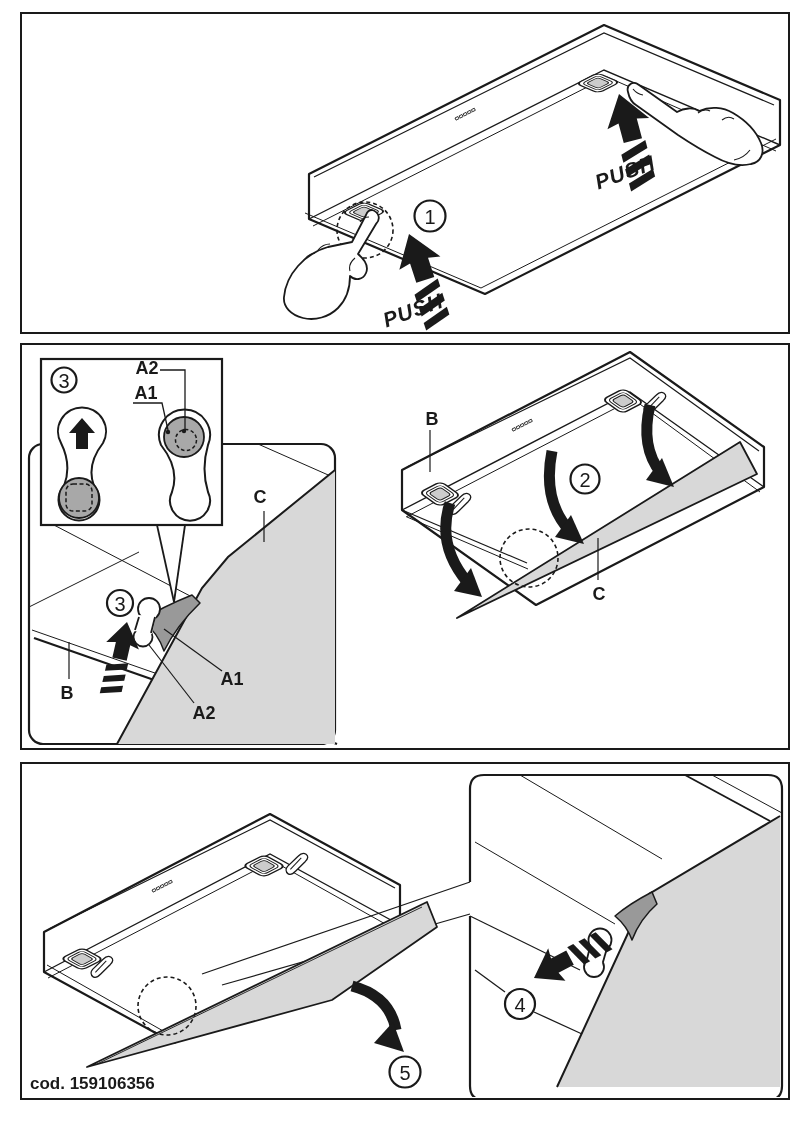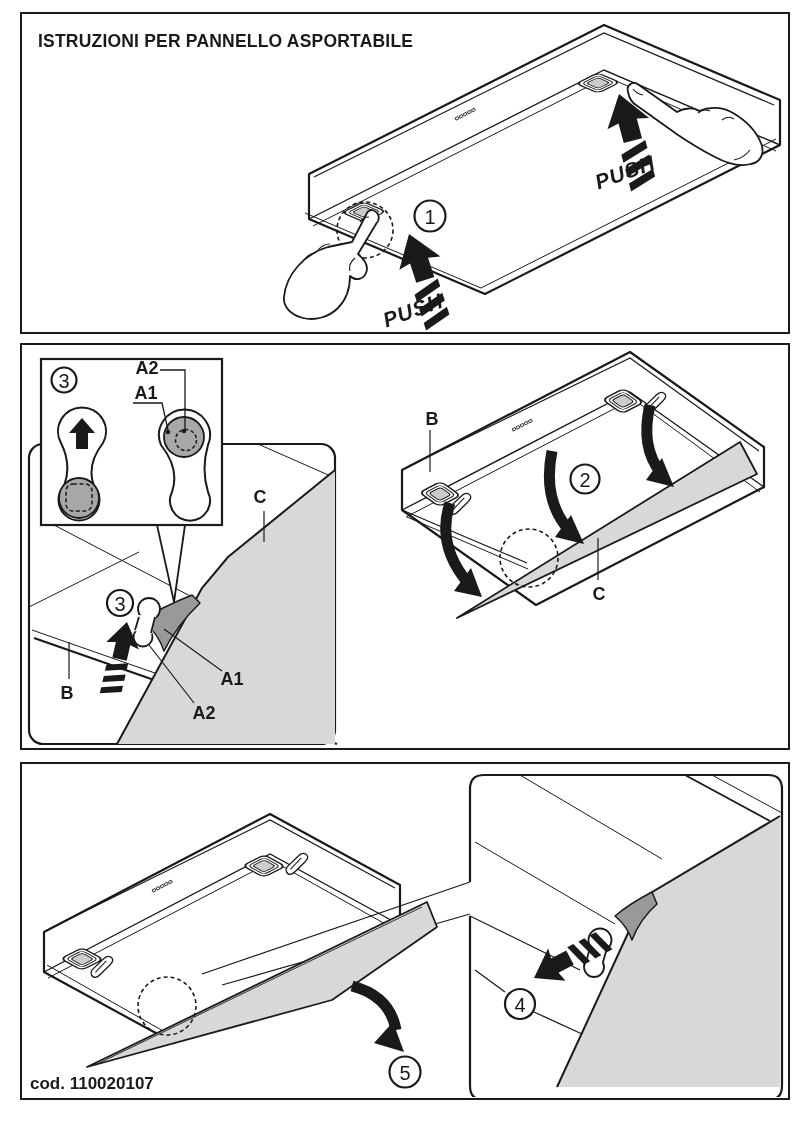--- a/index.html
+++ b/index.html
@@ -47,21 +47,20 @@
       <rect x="13.8" y="0" width="3.2" height="2.4" fill="#fff" stroke="#1a1a1a" stroke-width=".8"></rect>
       <rect x="18.4" y="0" width="3.2" height="2.4" fill="#fff" stroke="#1a1a1a" stroke-width=".8"></rect>
     </g>
   </defs>
 </svg>
 
 <div id="page">
 
   <div id="box1" class="box">
     <div id="title">
-      <div>ISTRUZIONI PER PANNELLO ASPORTABILE</div>
     </div>
     <svg width="765" height="317" viewBox="0 0 765 317">
       <g>
         <path class="w" stroke-width="2.2" stroke-linejoin="round" d="M582,11 L758,86 L758,131 L463,280 L287,205 L287,160 Z"></path>
         <polyline class="ln" stroke-width="1.2" points="292,163 582,19 752,91"></polyline>
         <polyline class="ln" stroke-width="1.4" points="287,205 582,56 758,131"></polyline>
         <polyline class="ln" stroke-width="1" points="291,212 585,63 754,137"></polyline>
         <polyline class="ln" stroke-width="1" points="283,199 459,274 754,125"></polyline>
         <use href="#strip" transform="translate(433,104) rotate(-27)"></use>
         <use href="#latch" transform="matrix(0.92,0.39,-0.89,0.45,576,69)"></use>
@@ -237,16 +236,16 @@
         </g>
         <use href="#sarrow" transform="translate(512,214) rotate(-118) scale(1.15)"></use>
         <line class="ln" stroke-width="1.3" x1="453" y1="206" x2="483" y2="228"></line>
         <line class="ln" stroke-width="1.3" x1="512" y1="248" x2="560" y2="270"></line>
         <g>
           <circle class="w" cx="498" cy="240" r="15" stroke-width="2.2"></circle>
           <text class="num" x="498" y="241" text-anchor="middle" dominant-baseline="central">4</text>
         </g>
       </g>
     </svg>
-    <div id="codtext">cod. 110020107</div>
+    <div id="codtext">cod. 159106356</div>
   </div>
 
 </div>
 
 </body></html>

